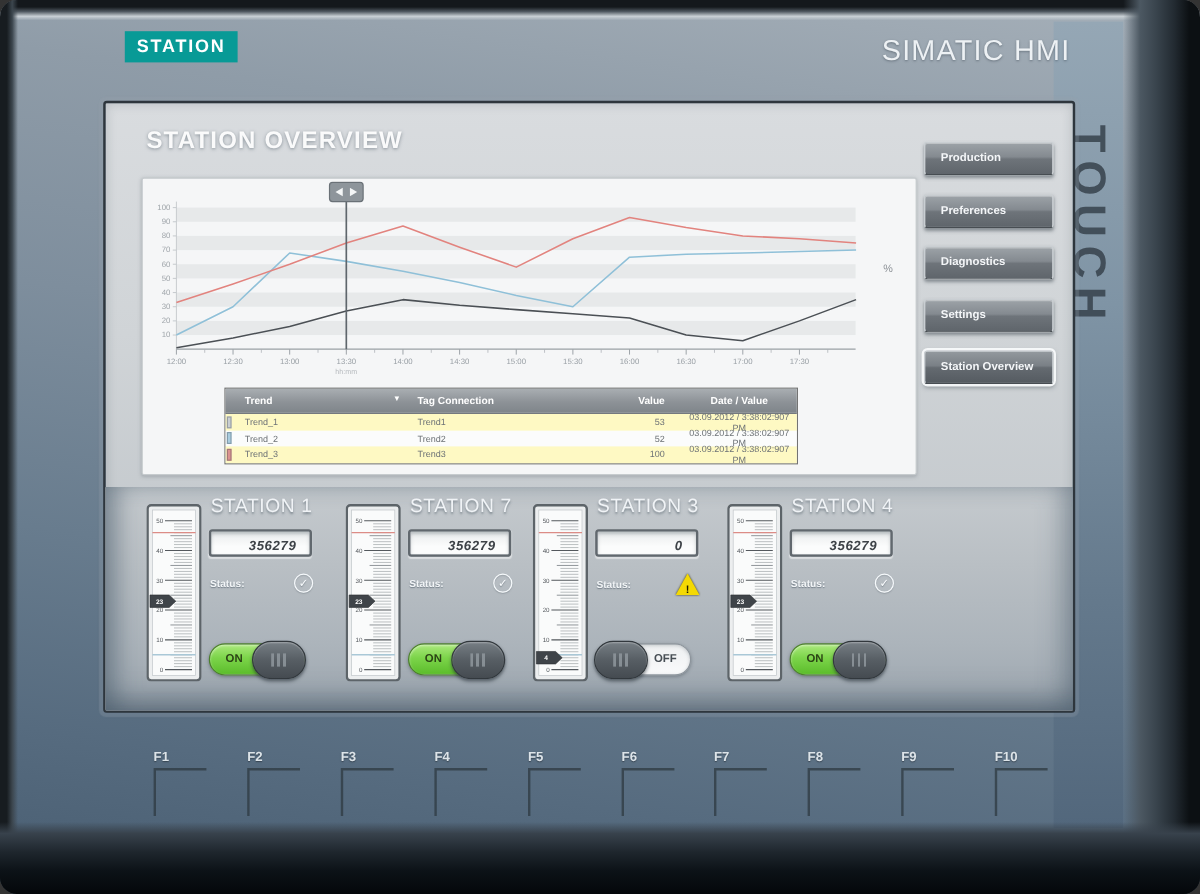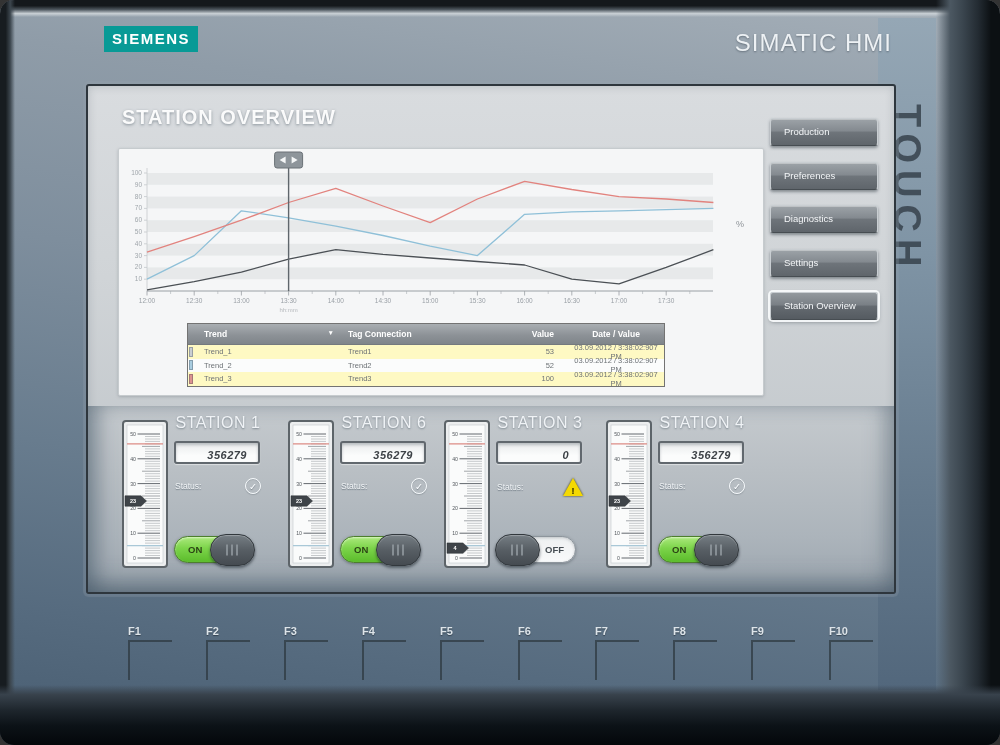--- a/index.html
+++ b/index.html
@@ -45,40 +45,40 @@
   .c2{width:160px;}
   .c3{width:60px;text-align:right;padding-right:14px;}
   .c4{width:96px;text-align:center;}
   .caret{position:absolute;right:14px;top:0;font-size:6.5px;}
   .chip{position:absolute;left:1px;top:1.5px;width:4px;height:10px;border:0.5px solid rgba(60,70,78,.35);}
   
   .nav{position:absolute;left:682px;top:32px;width:110px;}
   .nav-btn{position:relative;width:108px;height:28px;margin-bottom:15.5px;border-radius:3px;cursor:pointer;
     background:linear-gradient(180deg,#9da3a8 0%,#848a90 45%,#6e747a 52%,#5f656b 100%);
     border:1px solid #c9ced2;border-bottom-color:#474d52;color:#f4f6f8;
-    font-size:9.5px;font-weight:normal;line-height:26px;padding-left:13px;
+    font-size:9.5px;font-weight:bold;line-height:26px;padding-left:13px;
     box-shadow:0 2px 3px rgba(55,65,73,.5), inset 0 1px 0 rgba(255,255,255,.35);}
   .nav-btn.active{box-shadow:0 0 0 2px rgba(248,250,251,.95),0 2px 4px rgba(55,65,73,.55);
     background:linear-gradient(180deg,#93999e 0%,#7a8086 45%,#646a70 52%,#555b61 100%);}
   
   .stations{position:absolute;left:0;top:320px;width:806px;height:186px;
     background:linear-gradient(180deg,#c5cace 0%,#b9bfc4 35%,#acb4bb 70%,#9ca6af 100%);
     box-shadow:inset 16px 0 22px -8px rgba(66,86,102,.55), inset -16px 0 22px -8px rgba(66,86,102,.42),
       inset 0 -18px 24px -10px rgba(58,76,92,.55);}
   .station{position:absolute;top:11px;width:172px;height:170px;}
   .st-slider{position:absolute;left:2px;top:3px;width:46px;height:148px;cursor:pointer;}
   .st-title{position:absolute;left:46px;top:-3px;width:104px;text-align:center;font-size:16px;color:#f0f3f6;
     letter-spacing:.5px;white-space:nowrap;text-shadow:0 1px 2px rgba(100,112,122,.75);}
   .st-value{position:absolute;left:54px;top:24px;width:86px;height:23px;border:2px solid #61686e;border-radius:3px;
     background:linear-gradient(180deg,#e9ebec 0%,#fbfcfc 65%);
     box-shadow:0 1px 1px rgba(255,255,255,.5), inset 0 2px 3px rgba(100,110,118,.38);font-style:italic;}
   .st-value span{display:block;text-align:right;padding:6px 11px 0 0;font-size:11px;font-weight:bold;
     color:#3d4247;letter-spacing:.5px;}
   .st-status{position:absolute;left:55px;top:61px;width:86px;display:flex;justify-content:space-between;align-items:center;}
-  .st-status-label{font-size:8.5px;font-weight:normal;color:#f2f5f7;text-shadow:0 1px 1px rgba(100,112,122,.85);}
+  .st-status-label{font-size:8.5px;font-weight:bold;color:#f2f5f7;text-shadow:0 1px 1px rgba(100,112,122,.85);}
   .icon-ok{width:16px;height:16px;border:1.5px solid rgba(250,253,255,.95);border-radius:50%;color:#fbfdff;
     font-size:9.5px;font-weight:bold;display:inline-flex;align-items:center;justify-content:center;
     text-shadow:0 1px 1px rgba(90,102,112,.6);box-shadow:0 1px 1px rgba(110,120,128,.4), inset 0 1px 1px rgba(110,120,128,.3);}
   .icon-warn{position:relative;width:20px;height:18px;display:inline-block;filter:drop-shadow(0 0 1px rgba(46,42,0,.95));}
   .icon-warn i{position:absolute;left:0;top:0;width:20px;height:18px;background:#f4d903;
     clip-path:polygon(50% 0%,100% 100%,0% 100%);}
   .icon-warn b{position:absolute;left:0;right:0;bottom:0;text-align:center;font-size:9px;color:#1f1c00;
     font-weight:bold;font-style:normal;}
   .toggle{position:absolute;left:54px;top:119px;width:80px;height:27px;border-radius:14px;cursor:pointer;text-align:center;}
   .toggle.on{background:linear-gradient(180deg,#abe97c 0%,#7cd44a 45%,#5bbc2b 100%);border:1px solid #4c7f2c;
@@ -106,21 +106,21 @@
 
 <div class="device">
   <div class="touch-strip">
     <div class="touch-text">TOUCH</div>
   </div>
   <div class="edge edge-top"></div>
   <div class="edge edge-left"></div>
   <div class="edge edge-right"></div>
   <div class="edge edge-bottom"></div>
 
-  <div class="logo">SIEMENS</div>
+  <div class="logo">STATION</div>
   <div class="product">SIMATIC HMI</div>
 
   <div class="screen">
     <div class="screen-title">STATION OVERVIEW</div>
 
     <div class="chart-panel">
       <div id="chart" class="chart"><svg width="646" height="170" viewBox="0 0 646 170" xmlns="http://www.w3.org/2000/svg">
             <rect x="28" y="116.4" width="566" height="11.8" fill="#e7e9ea"></rect>
             <rect x="28" y="92.8" width="566" height="11.8" fill="#e7e9ea"></rect>
             <rect x="28" y="69.2" width="566" height="11.8" fill="#e7e9ea"></rect>
@@ -377,21 +377,21 @@
               <line x1="23" y1="21.4" x2="38" y2="21.4" stroke="#9aa0a4" stroke-width="0.55"></line>
               <line x1="23" y1="19.0" x2="38" y2="19.0" stroke="#9aa0a4" stroke-width="0.55"></line>
               <line x1="23" y1="16.5" x2="38" y2="16.5" stroke="#9aa0a4" stroke-width="0.55"></line>
               <line x1="15.5" y1="14.0" x2="38" y2="14.0" stroke="#53585d" stroke-width="0.9"></line>
         <text x="14" y="15.9" text-anchor="end" font-size="5.2" fill="#53585d">50</text>
               <line x1="5" y1="23.92" x2="41" y2="23.92" stroke="#dc8c86" stroke-width="1.1"></line>
               <line x1="5" y1="125.6" x2="41" y2="125.6" stroke="#a9c8d7" stroke-width="1.1"></line>
               <polygon points="3,75.8 19,75.8 24.5,81.0 19,86.2 3,86.2" fill="#3f4449" stroke="#2b2f33" stroke-width="0.5"></polygon>
          <text x="11" y="83.0" text-anchor="middle" font-size="5.5" font-weight="bold" fill="#ffffff">23</text>
             </svg></div>
-       <div class="st-title">STATION 6</div>
+       <div class="st-title">STATION 7</div>
        <div class="st-value">
             <span>356279</span>
           </div>
        <div class="st-status">
          <span class="st-status-label">Status:</span>
          <span class="icon-ok">✓</span>
        </div>
        <div class="toggle on">
          <span class="tg-label">ON</span>
          <span class="tg-knob">

